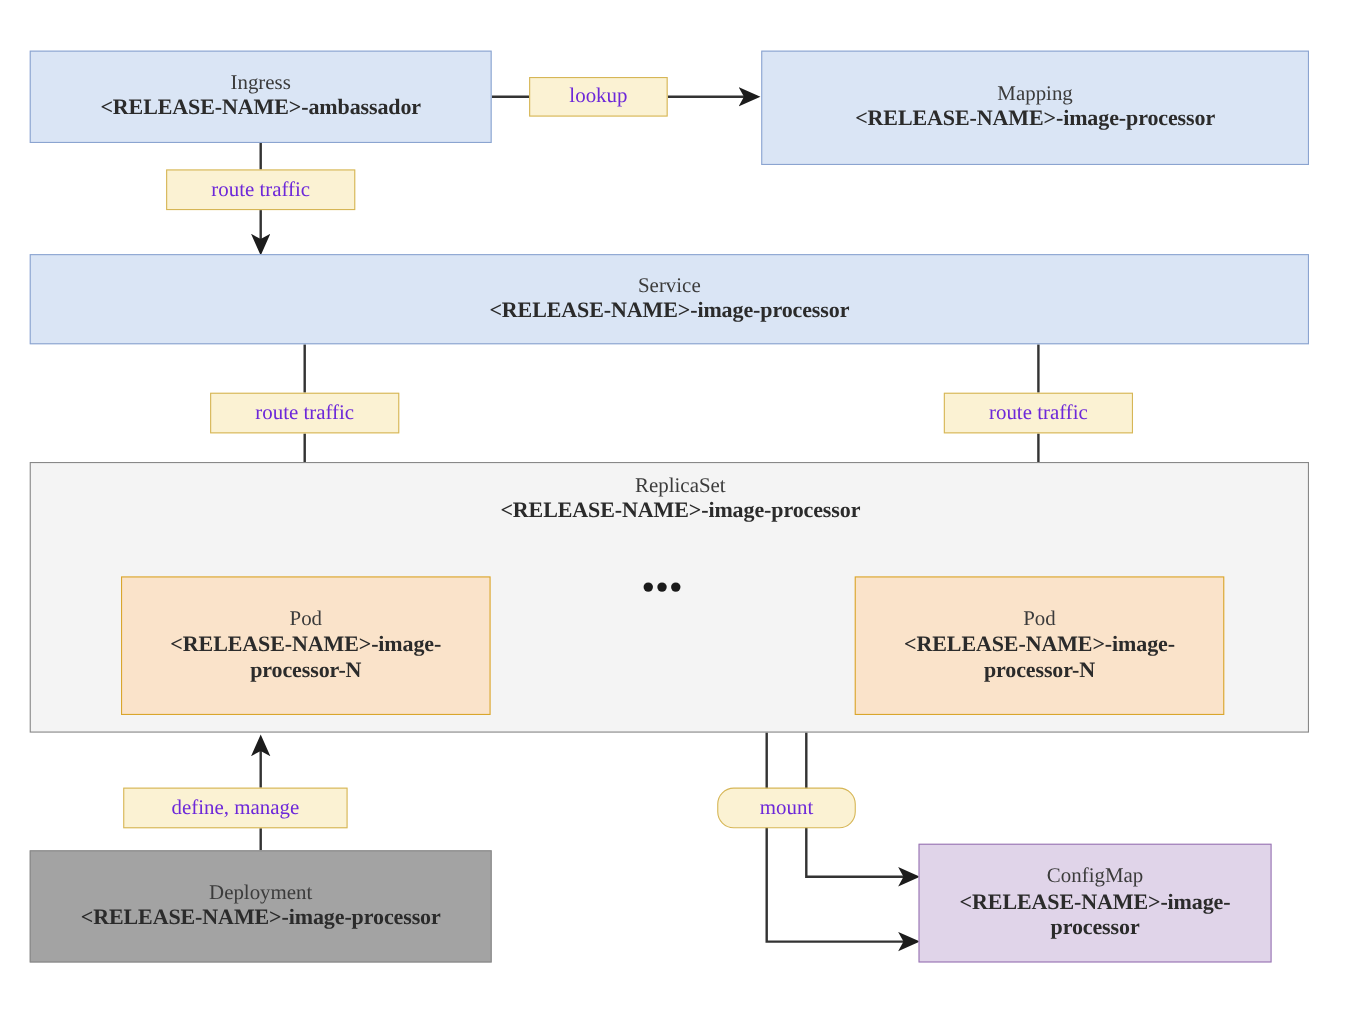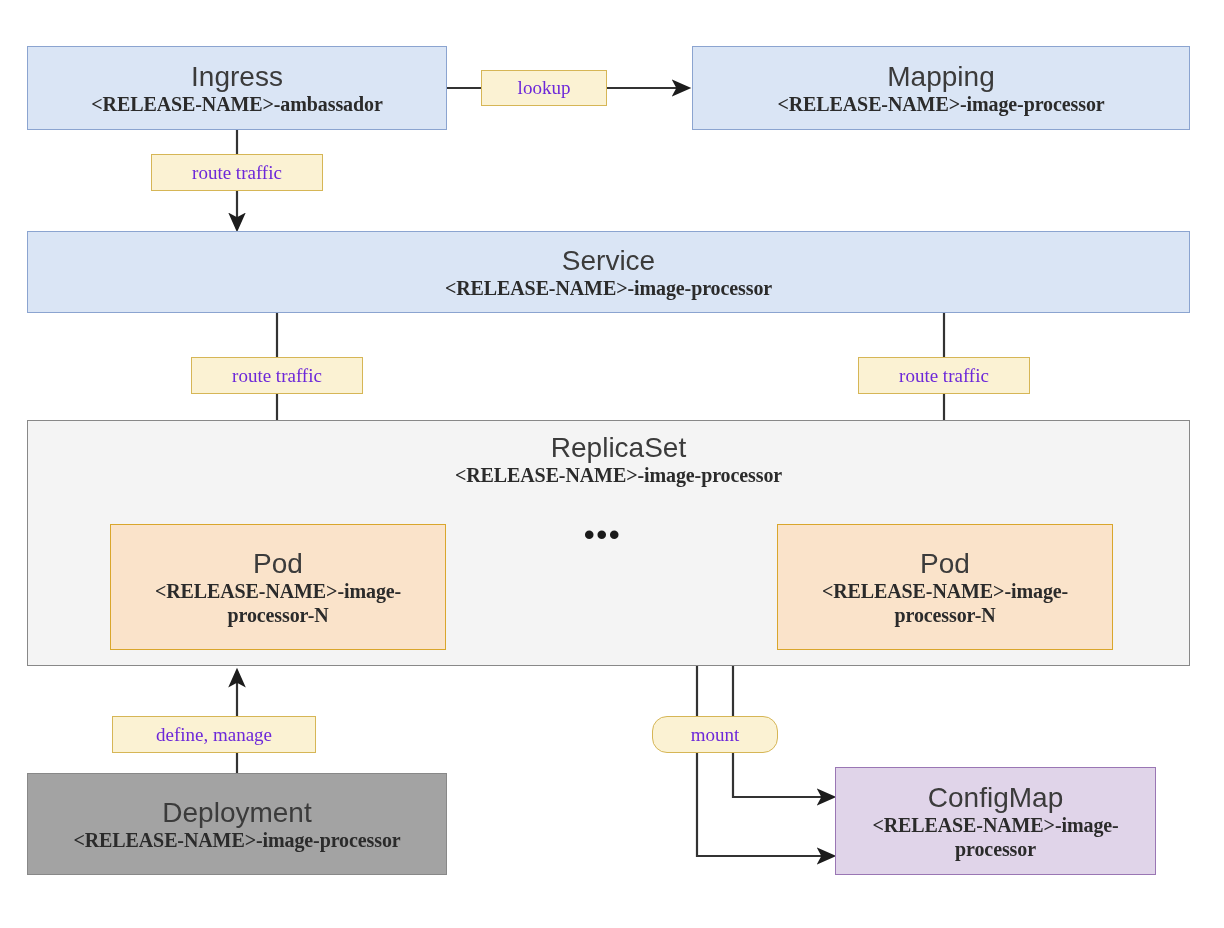--- a/index.html
+++ b/index.html
@@ -25,23 +25,23 @@
     position: absolute;
     box-sizing: border-box;
     display: flex;
     flex-direction: column;
     align-items: center;
     justify-content: center;
     text-align: center;
     line-height: 1.18;
   }
   .node .title {
-    font-size: 28px;
+    font-size: 19px;
     color: #3b3b3b;
-    font-family: Liberation Sans, sans-serif;
+    font-family: Liberation Serif, serif;
     font-weight: 400;
   }
   .node .sub {
     font-size: 20px;
     color: #2b2b2b;
     font-family: "Liberation Serif", serif;
     font-weight: bold;
     letter-spacing: -0.1px;
   }
   .blue {
@@ -120,21 +120,21 @@
     <path d="M447,585 L697,585 L697,856 L833,856" stroke="#333333" stroke-width="2.2" fill="none" marker-end="url(#arrow)"></path>
 
     <path d="M777,585 L733,585 L733,797 L833,797" stroke="#333333" stroke-width="2.2" fill="none" marker-end="url(#arrow)"></path>
   </svg>
 
   <div class="node blue" style="left:27px; top:46px; width:420px; height:84px;">
     <div class="title">Ingress</div>
     <div class="sub">&lt;RELEASE-NAME&gt;-ambassador</div>
   </div>
 
-  <div class="node blue" style="left:692px; top:46px; width:498px; height:84px;">
+  <div class="node blue" style="left:692px; top:46px; width:498px; height:104px;">
     <div class="title">Mapping</div>
     <div class="sub">&lt;RELEASE-NAME&gt;-image-processor</div>
   </div>
 
   <div class="edge-label" style="left:481px; top:70px; width:126px; height:36px;">lookup</div>
 
   <div class="edge-label" style="left:151px; top:154px; width:172px; height:37px;">route traffic</div>
 
   <div class="node blue" style="left:27px; top:231px; width:1163px; height:82px;">
     <div class="title">Service</div>

